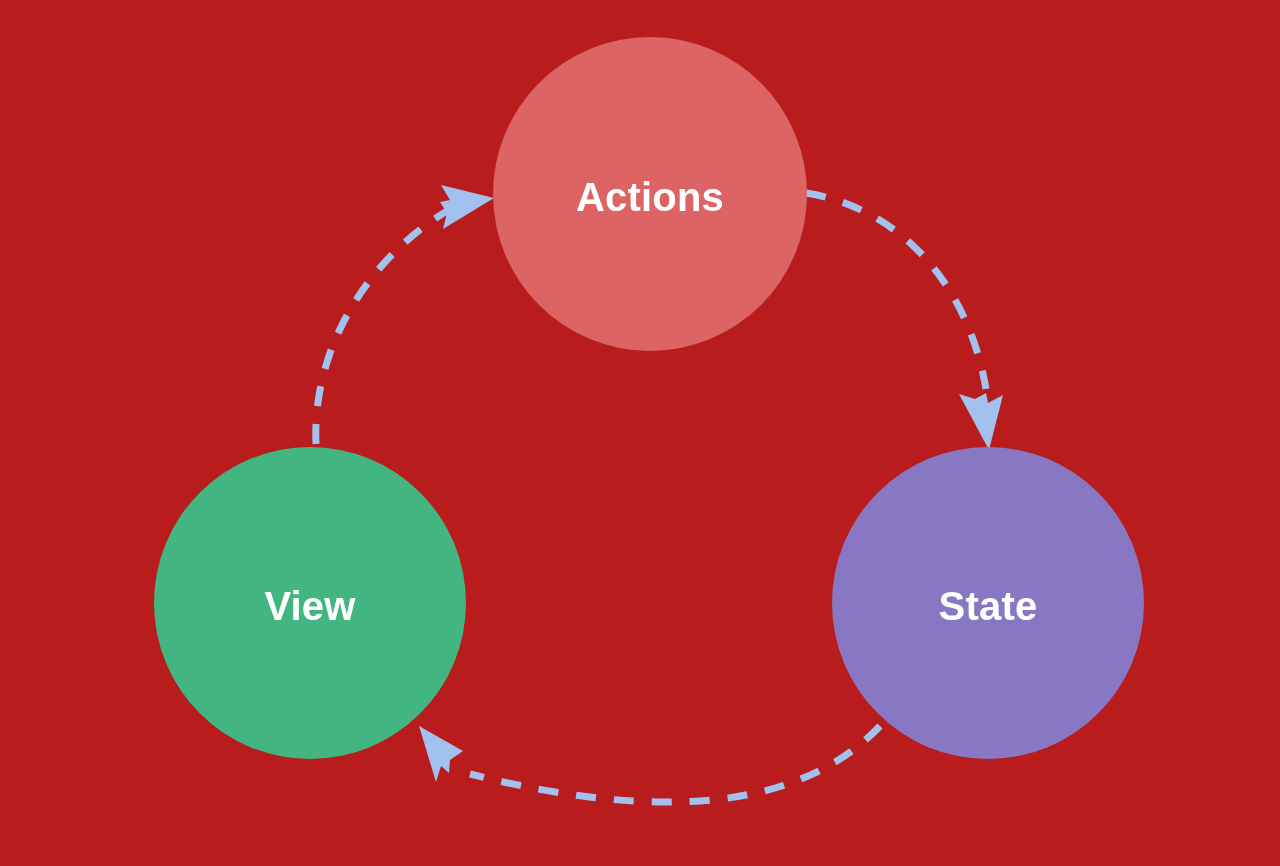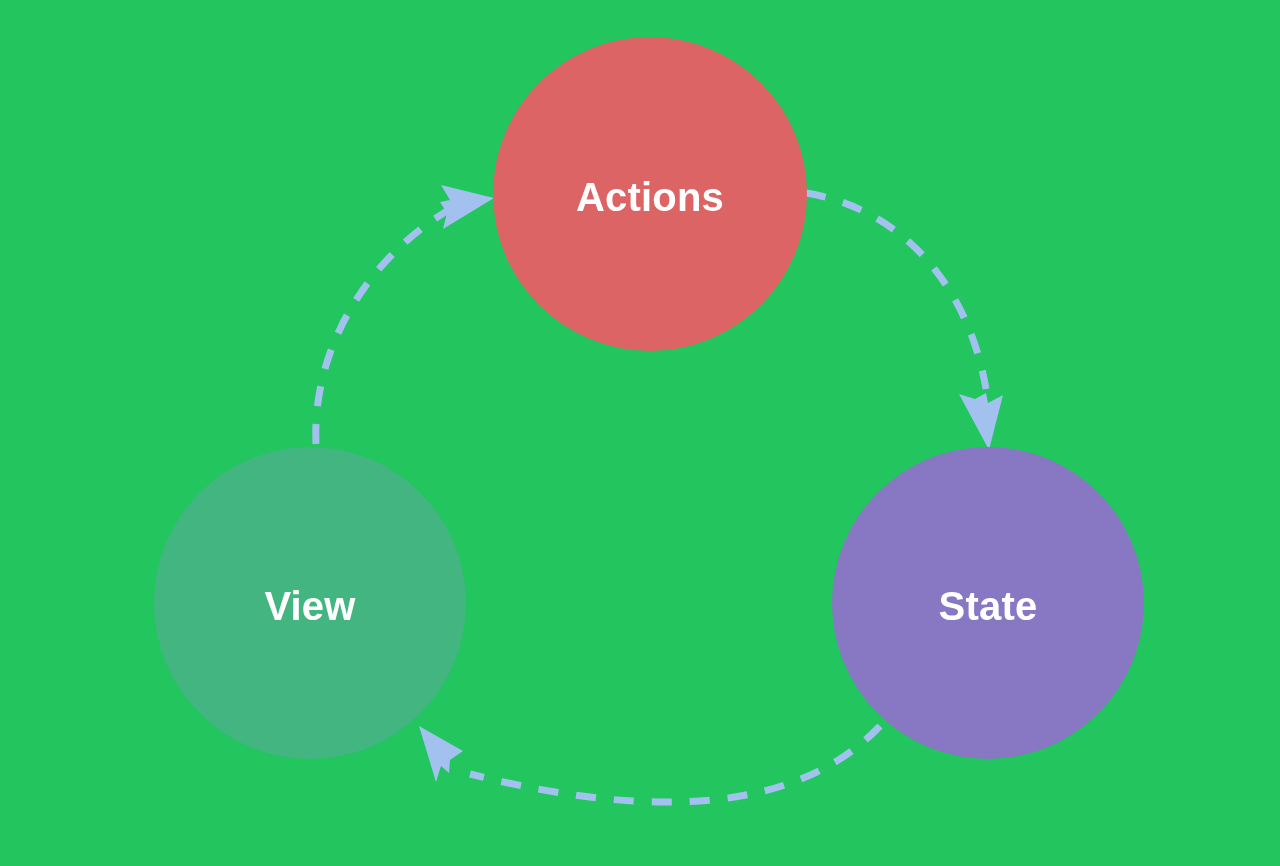--- a/index.html
+++ b/index.html
@@ -35,21 +35,21 @@
     fill: #ffffff;
     text-anchor: middle;
     dominant-baseline: central;
     letter-spacing: 0.2px;
     user-select: none;
   }
 </style>
 </head>
 <body>
 
-<div id="diagram-root" style="background: #22c55e; text-decoration: underline;">
+<div id="diagram-root" style="background: #b91c1c; text-decoration: underline;">
 
   <svg id="flow-svg" viewBox="0 0 1280 866" xmlns="http://www.w3.org/2000/svg">
 
     <g>
 
       <g>
         <path d="M 316 444 C 312 350 366 258 452 208" fill="none" stroke="#a2c1ef" stroke-width="7" stroke-linecap="butt" stroke-dasharray="20 18"></path>
 
         <path d="M 494 198 L 441 185 L 450 200 L 440 202 L 447 213 L 443 229 Z" fill="#a2c1ef"></path>
       </g>

